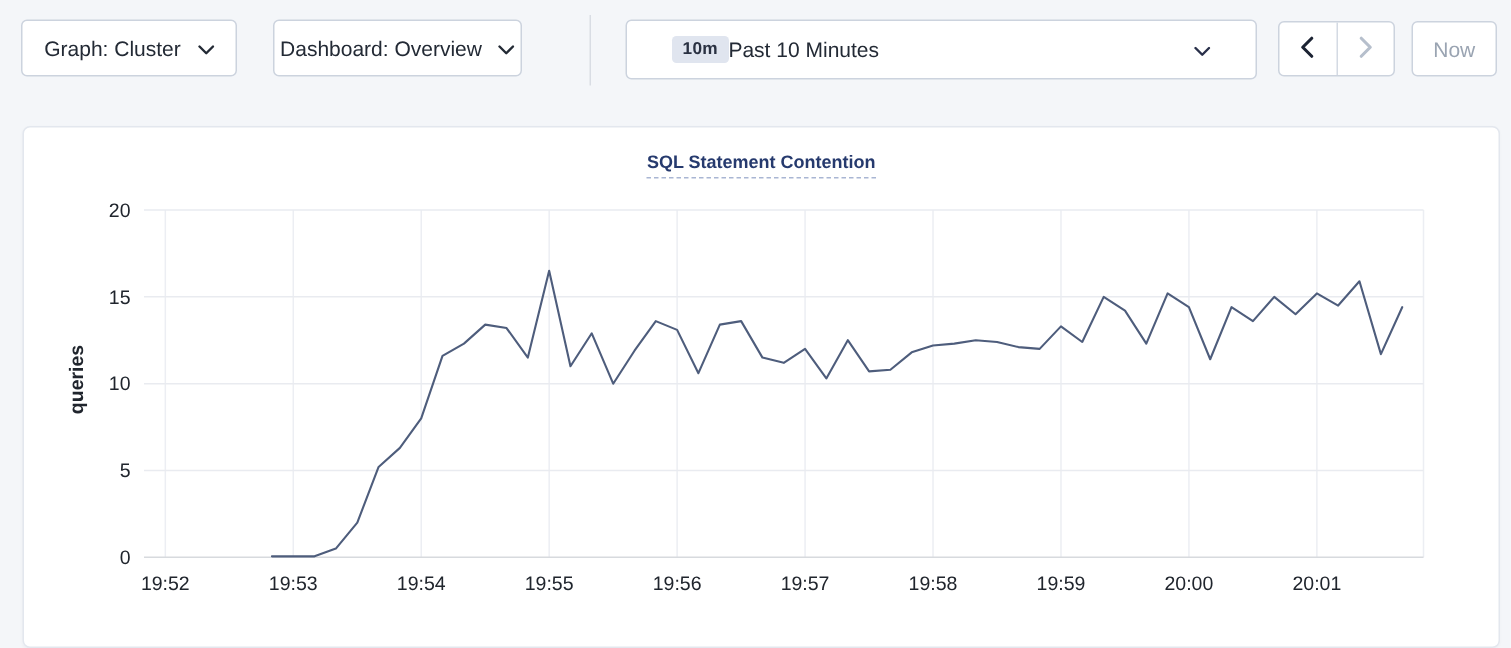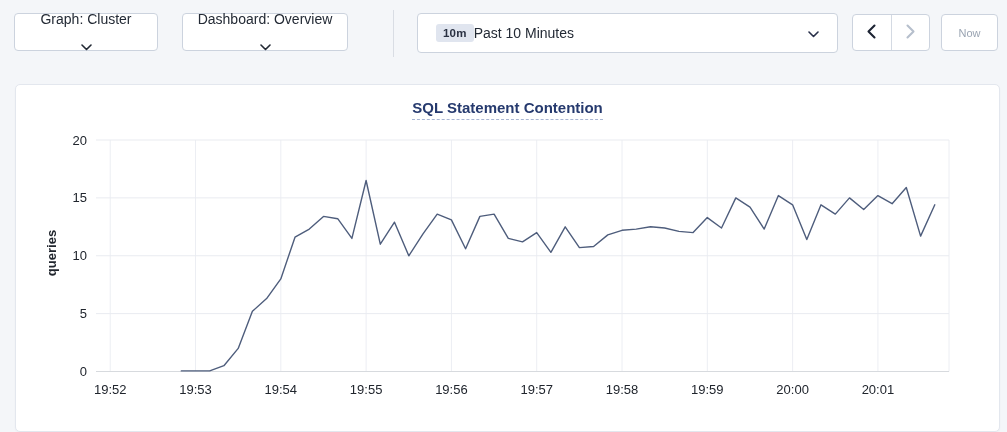--- a/index.html
+++ b/index.html
@@ -3,40 +3,40 @@
 <meta charset="utf-8">
 <style>
   * { margin:0; padding:0; box-sizing:border-box; }
   html,body { width:1007px; height:432px; overflow:hidden;
     background:#f4f6f9; font-family:"Liberation Sans", sans-serif; color:#232a35; }
 
   
   .toolbar { position:absolute; left:0; top:0; width:1007px; height:70px; }
   .btnish { position:absolute; background:#fff; border:1px solid #ccd3de; border-radius:4px;
     display:flex; align-items:center; font-size:14px; color:#232a35; cursor:pointer; }
-  .dd { justify-content:center; gap:11px; height:38px; top:13px;flex-direction:column; }
+  .dd { justify-content:center; gap:11px; height:38px; top:13px; }
   .dd-graph { left:14px; width:144px; }
   .dd-dash  { left:182px; width:166px; }
   .tb-divider { position:absolute; left:393px; top:10px; width:1px; height:47px; background:#d9dde4; }
-  .time-select { left:417px; top:13px; width:421px; height:40px; padding:0 18px; }
+  .time-select { left:417px; top:13px; width:421px; height:40px; padding:0 30px; }
   .time-badge { background:#e0e5ef; border-radius:3px; font-size:11.5px; font-weight:bold;
     padding:3px 7px; color:#2a3142; letter-spacing:.2px; }
   .time-label { margin-left:0; }
   .time-select .chev { margin-left:auto; }
   .arrow-group { left:852px; top:14px; width:78px; height:37px; padding:0; }
   .arrow-cell { flex:1; height:100%; display:flex; align-items:center; justify-content:center; cursor:pointer; }
   .arrow-cell:first-child { border-right:1px solid #d4dae3; }
   .now-btn { left:941px; top:14px; width:57px; height:37px; justify-content:center;
-    color:#9aa4b2; font-size:11px; }
+    color:#9aa4b2; font-size:14px; }
 
   
   .card { position:absolute; left:15px; top:84px; width:985px; height:348px;
     background:#fff; border:1px solid #e3e7ee; border-radius:5px; box-shadow:0 1px 2px rgba(20,30,60,.03); }
   .chart-title-wrap { position:absolute; left:0; right:0; top:14px; text-align:center; }
-  .chart-title { display:inline-block; font-size:15px; font-weight:bold; color:#263a6e;
+  .chart-title { display:inline-block; font-size:12px; font-weight:bold; color:#263a6e;
     border-bottom:1px dashed #a9b6d3; padding-bottom:3px; cursor:help; }
   .ylabel { position:absolute; left:35px; top:168px; transform:translate(-50%,-50%) rotate(-90deg);
     font-size:13px; font-weight:bold; color:#20252d; white-space:nowrap; }
   svg.chart { position:absolute; left:0; top:0; }
   .tick { font-family:"Liberation Sans", sans-serif; font-size:13px; fill:#20252d; }
 </style>
 </head>
 <body>
 
 <div class="toolbar">

